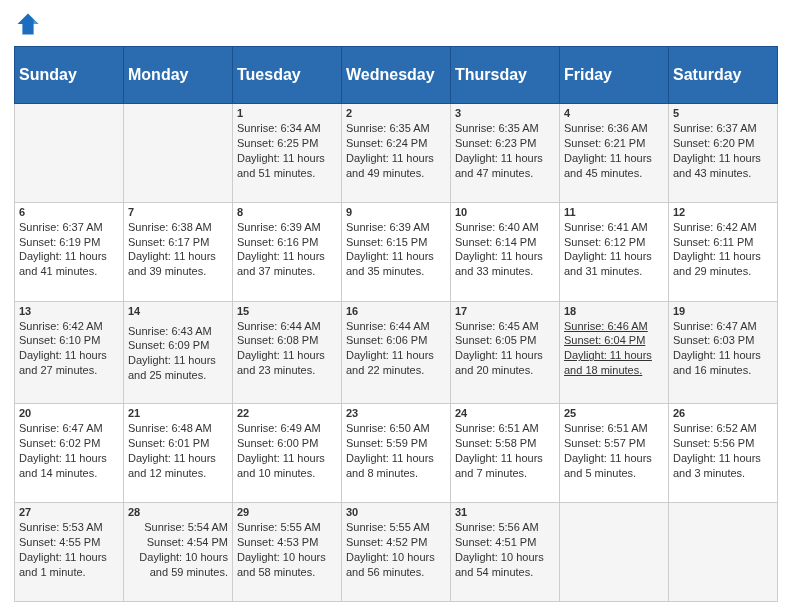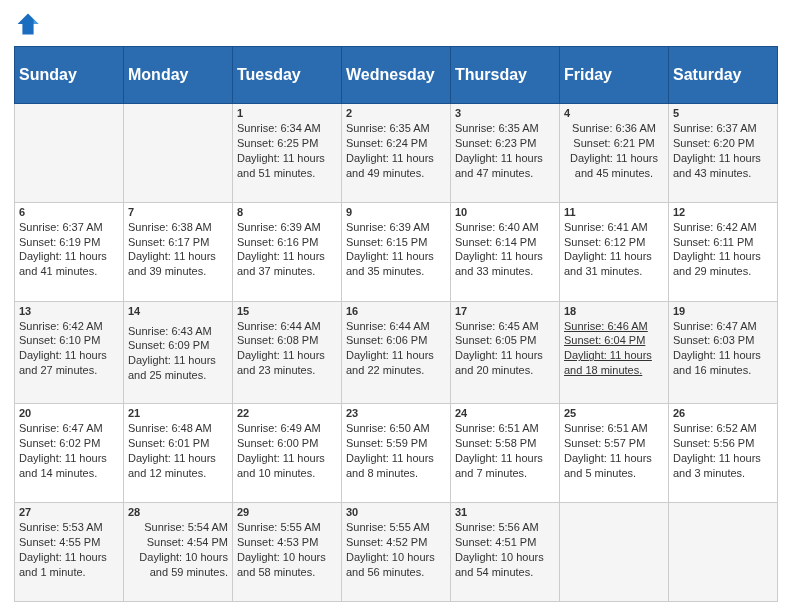--- a/index.html
+++ b/index.html
@@ -144,21 +144,21 @@
 Daylight: 11 hours and 49 minutes.</div>
           </td>
           <td>
             <span class="day-num">3</span>
             <div class="day-info" style="white-space: pre-line;">Sunrise: 6:35 AM
 Sunset: 6:23 PM
 Daylight: 11 hours and 47 minutes.</div>
           </td>
           <td>
             <span class="day-num">4</span>
-            <div class="day-info" style="white-space: pre-line; text-align: center;">Sunrise: 6:36 AM
+            <div class="day-info" style="white-space: pre-line;">Sunrise: 6:36 AM
 Sunset: 6:21 PM
 Daylight: 11 hours and 45 minutes.</div>
           </td>
           <td>
             <span class="day-num">5</span>
             <div class="day-info" style="white-space: pre-line;">Sunrise: 6:37 AM
 Sunset: 6:20 PM
 Daylight: 11 hours and 43 minutes.</div>
           </td>
         </tr>

